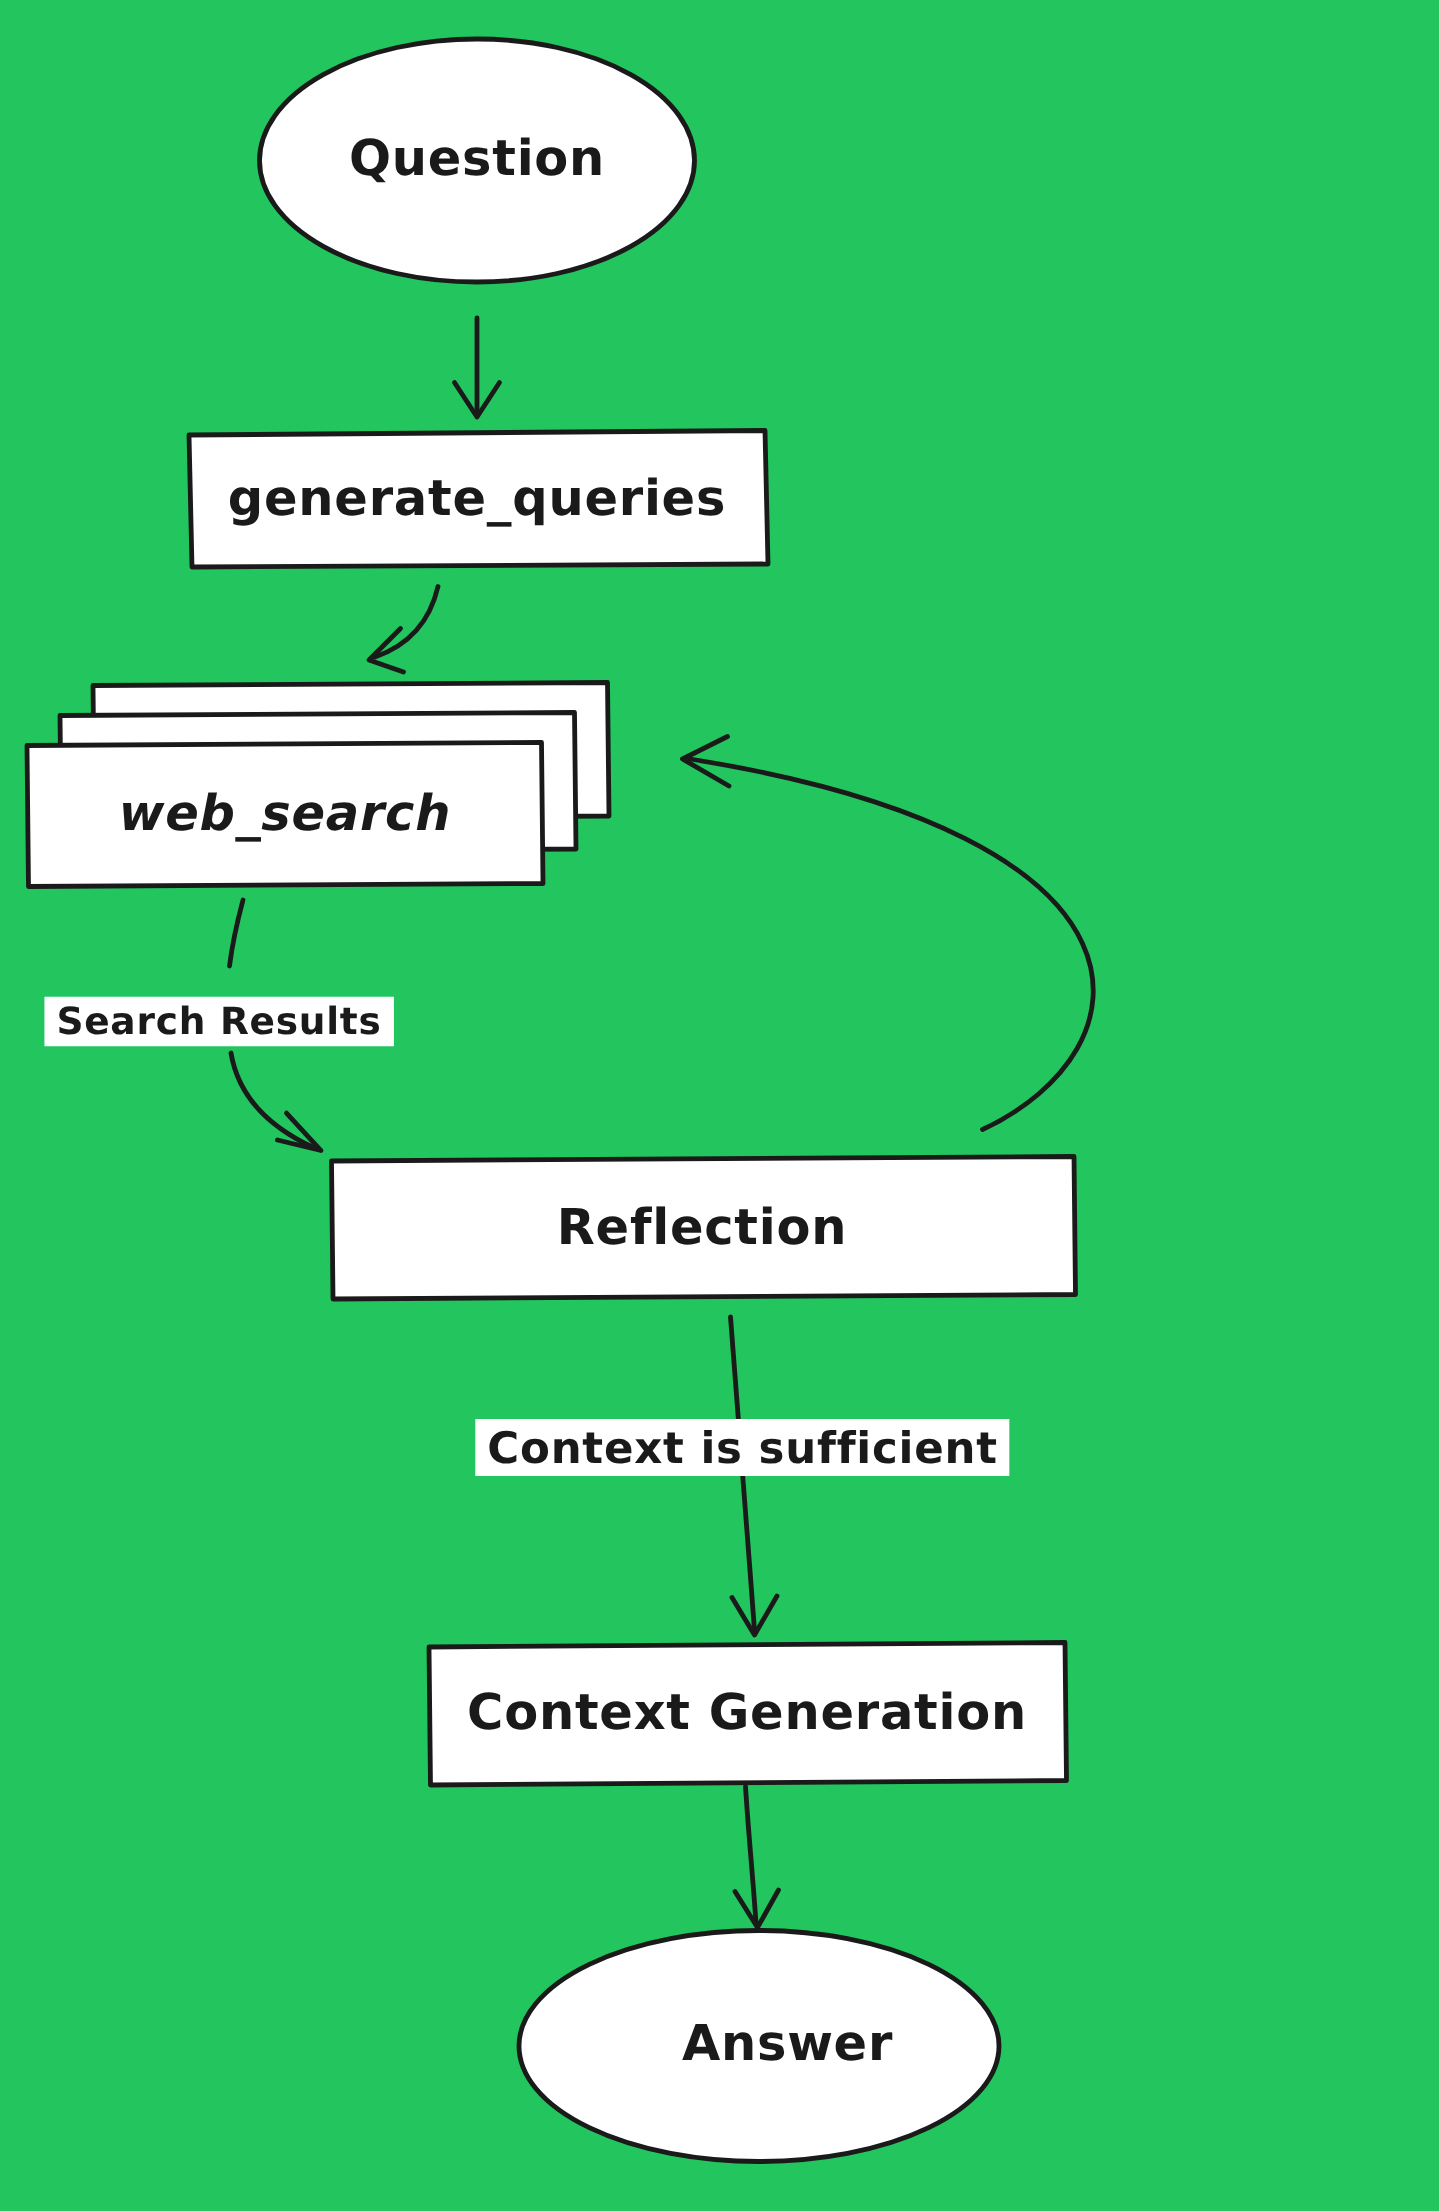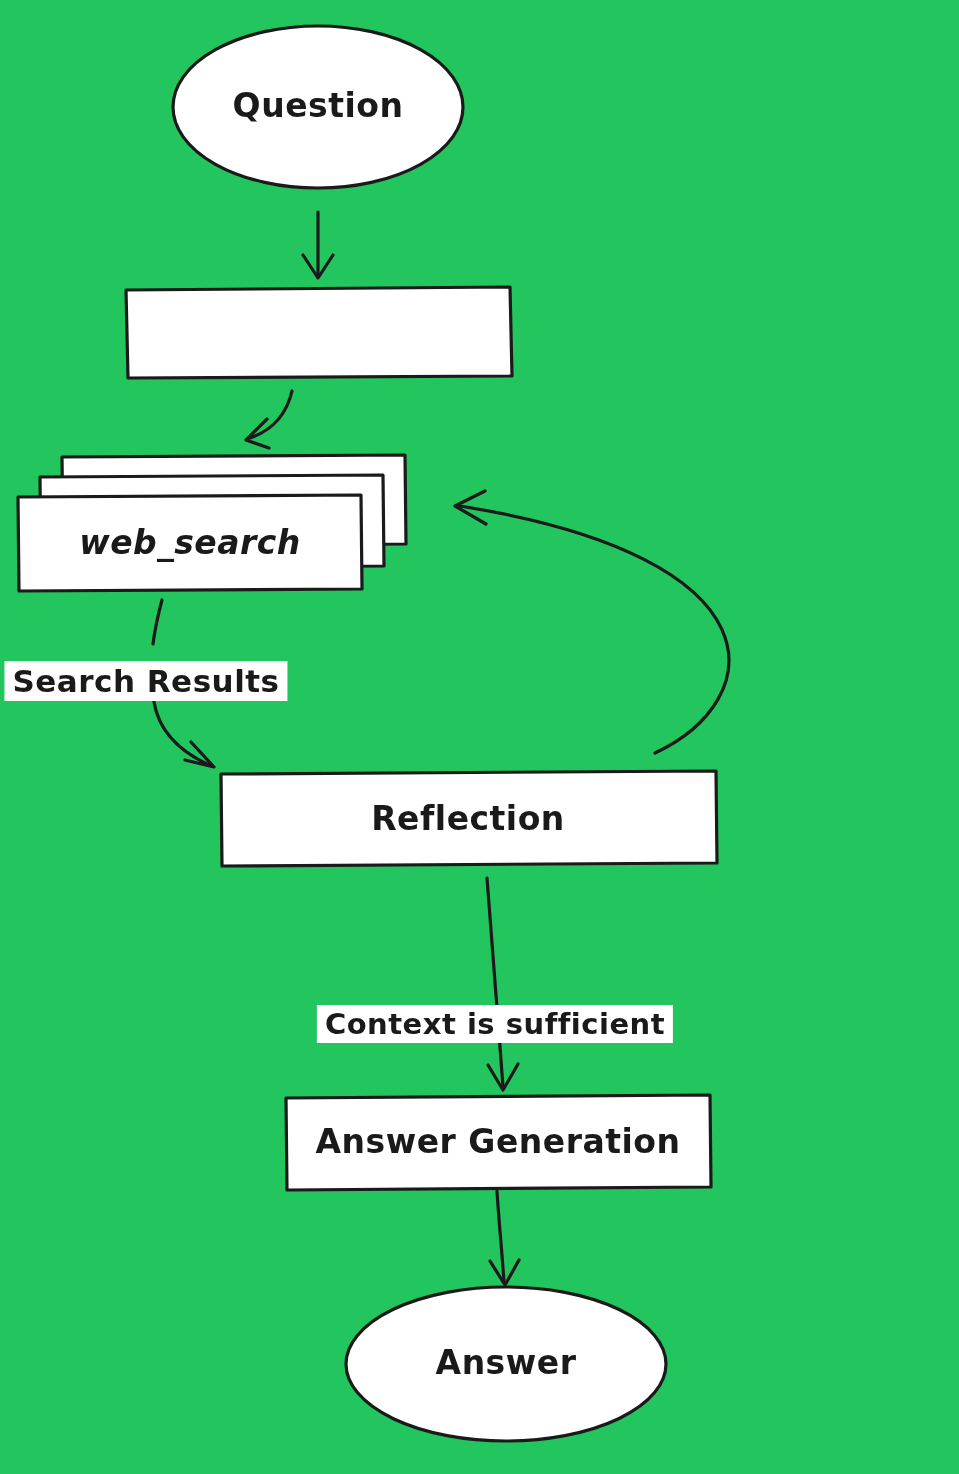--- a/index.html
+++ b/index.html
@@ -34,21 +34,21 @@
   }
   .node-label {
     font-size: 33px;
   }
   .edge-label {
     font-size: 29px;
     background: #ffffff;
     padding: 2px 8px;
   }
   .edge-label.small {
-    font-size: 31px;
+    font-size: 25px;
   }
 </style>
 </head>
 <body>
 
 <div class="canvas">
 
   <svg class="diagram" viewBox="0 0 959 1474" fill="none" stroke="#1a1a1a" stroke-width="3.2" stroke-linecap="round" stroke-linejoin="round">
 
     <ellipse cx="318" cy="107" rx="145" ry="81" fill="#ffffff"></ellipse>
@@ -94,27 +94,28 @@
     <g>
       <path d="M497,1191 C499,1223 502,1252 504,1282"></path>
       <polyline points="490,1261 505,1285 519,1260"></polyline>
     </g>
 
     <ellipse cx="506" cy="1364" rx="160" ry="77" fill="#ffffff"></ellipse>
   </svg>
 
   <div class="label node-label" style="left:318px; top:105px;">Question</div>
 
+  <div class="label node-label" style="left:318px; top:332px;">generate_queries</div>
 
   <div class="label node-label" style="left:190px; top:542px;font-style:italic;">web_search</div>
 
   <div class="label node-label" style="left:468px; top:818px;text-align:right;">Reflection</div>
 
-  <div class="label node-label" style="left:498px; top:1141px;">Answer Generation</div>
+  <div class="label node-label" style="left:498px; top:1141px;">Context Generation</div>
 
-  <div class="label node-label" style="left:506px; top:1362px;">Answer</div>
+  <div class="label node-label" style="left:525px; top:1362px;">Answer</div>
 
   <div class="label edge-label small" style="left:146px; top:681px;">Search Results</div>
 
 
-  <div class="label edge-label" style="left:495px; top:1024px;">Context is sufficient</div>
+  <div class="label edge-label" style="left:495px; top:965px;">Context is sufficient</div>
 
 </div>
 
 </body></html>

